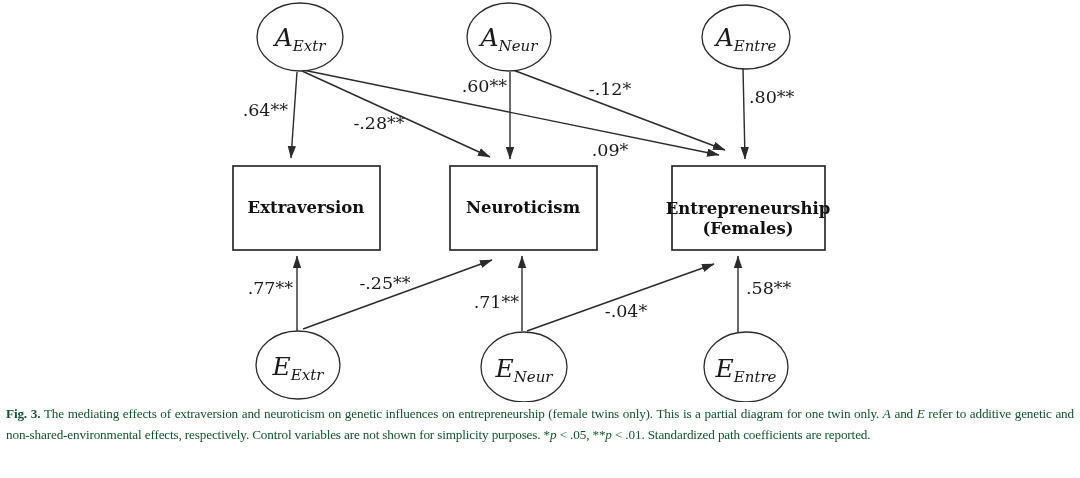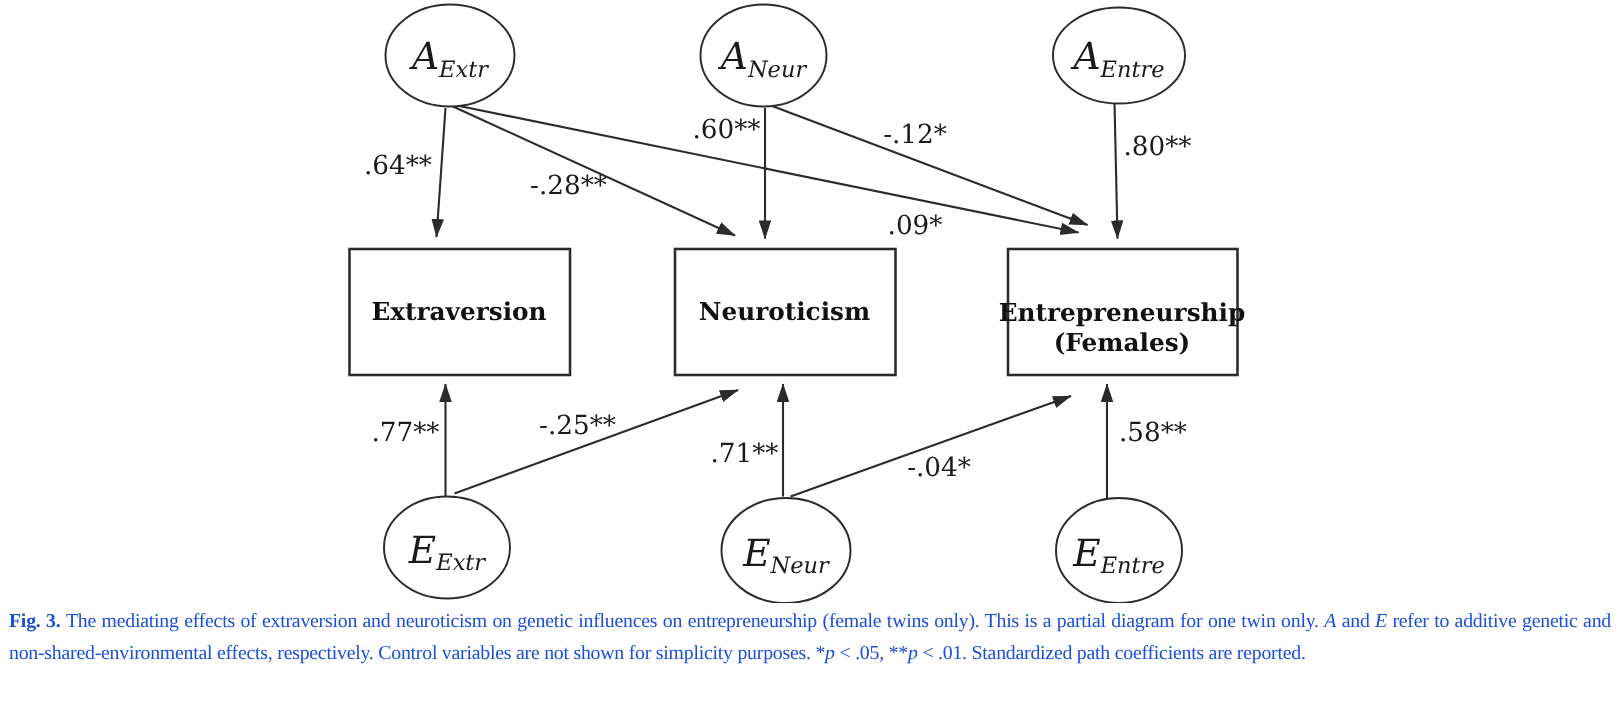--- a/index.html
+++ b/index.html
@@ -56,21 +56,21 @@
   
   .caption {
     position: absolute;
     left: 6px;
     right: 6px;
     top: 404px;
     font-family: "Liberation Serif", "DejaVu Serif", serif;
     font-size: 13.2px;
     line-height: 20.5px;
     letter-spacing: -0.15px;
-    color: #1d4ed8;
+    color: #14532d;
     text-align: justify;
   }
   .seg-bold { font-weight: 700; }
   .seg-italic { font-style: italic; }
   .seg-normal { font-weight: 400; }
   .seg-sup { font-weight: 400; }
 </style>
 </head>
 <body>
 

